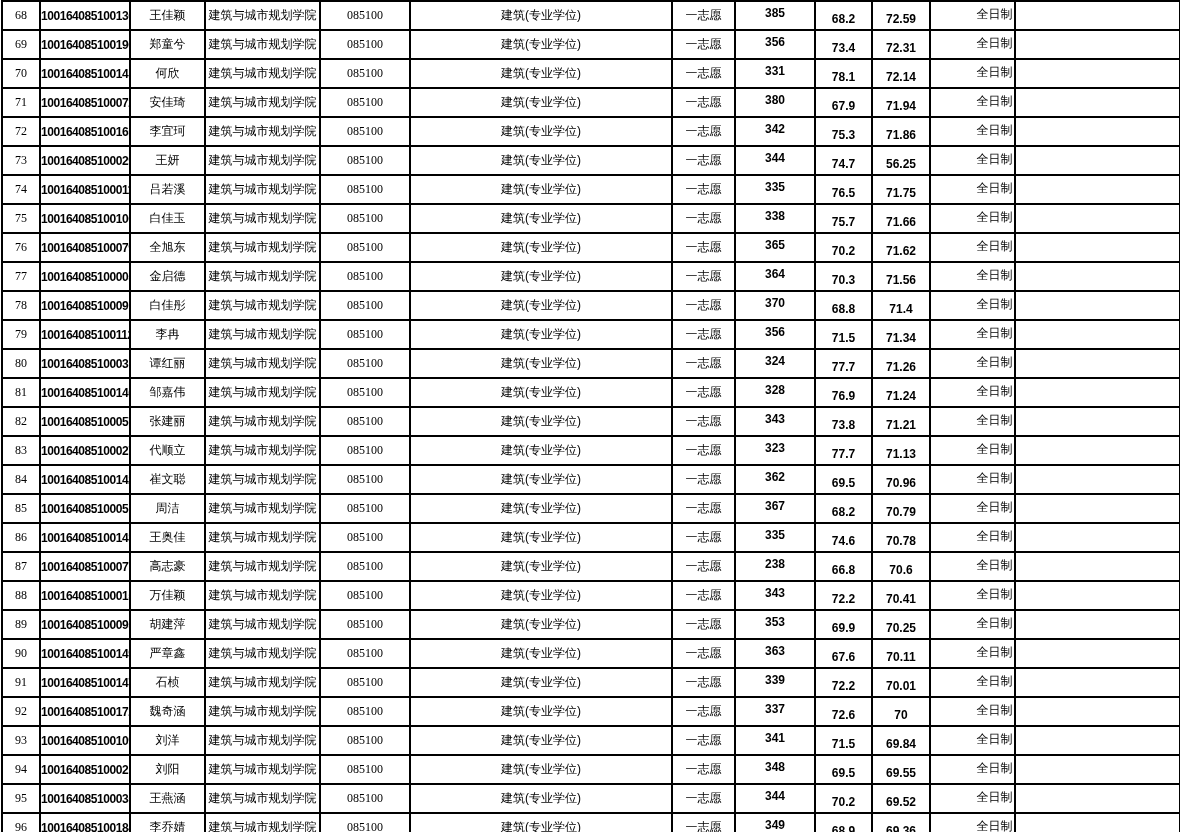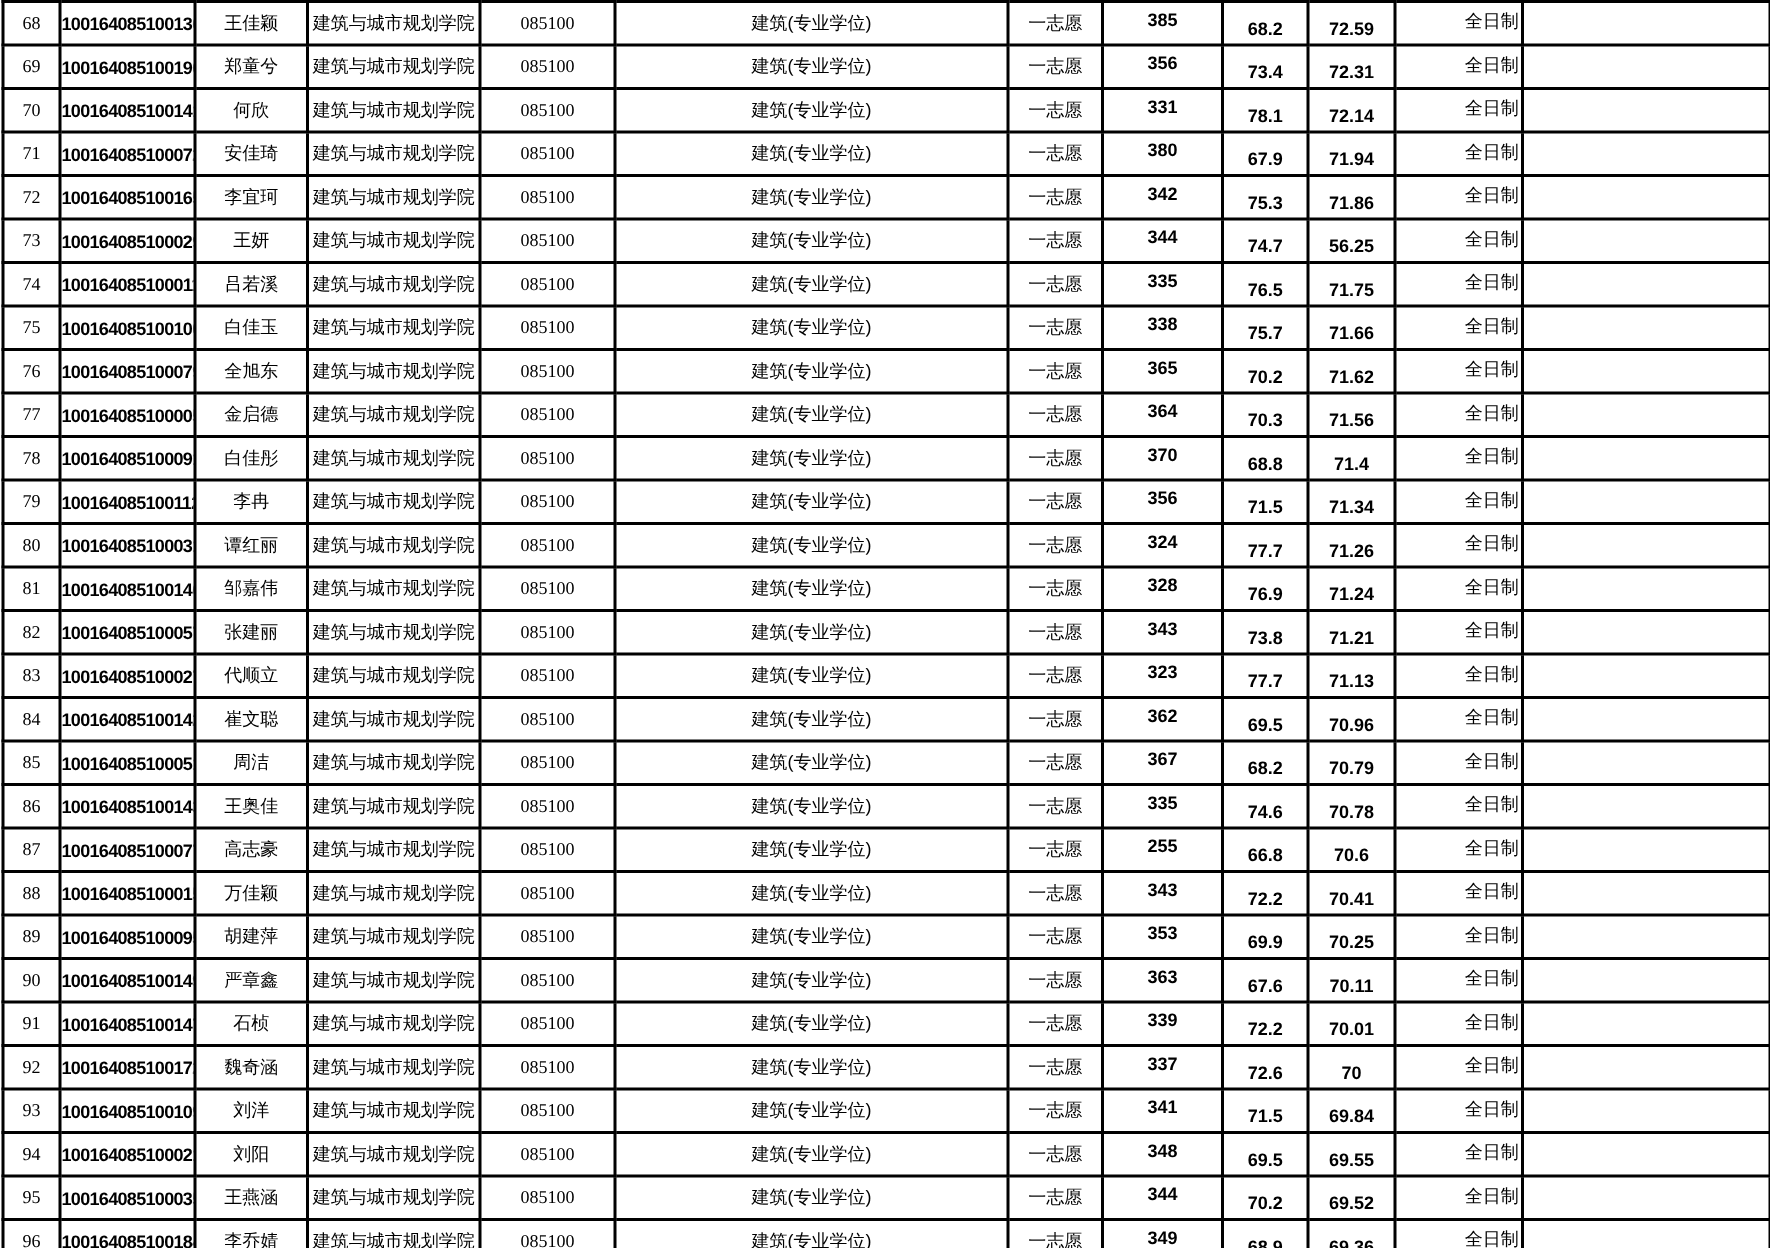--- a/index.html
+++ b/index.html
@@ -339,21 +339,21 @@
           <td class="c-remark"></td>
         </tr>
         <tr>
           <td class="c-num">87</td>
           <td class="c-id">100164085100077</td>
           <td class="c-name">高志豪</td>
           <td class="c-college">建筑与城市规划学院</td>
           <td class="c-code">085100</td>
           <td class="c-major">建筑(专业学位)</td>
           <td class="c-category">一志愿</td>
-          <td class="c-total">255</td>
+          <td class="c-total">238</td>
           <td class="c-sa">66.8</td>
           <td class="c-sb">70.6</td>
           <td class="c-mode">全日制</td>
           <td class="c-remark"></td>
         </tr>
         <tr>
           <td class="c-num">88</td>
           <td class="c-id">100164085100015</td>
           <td class="c-name">万佳颖</td>
           <td class="c-college">建筑与城市规划学院</td>

